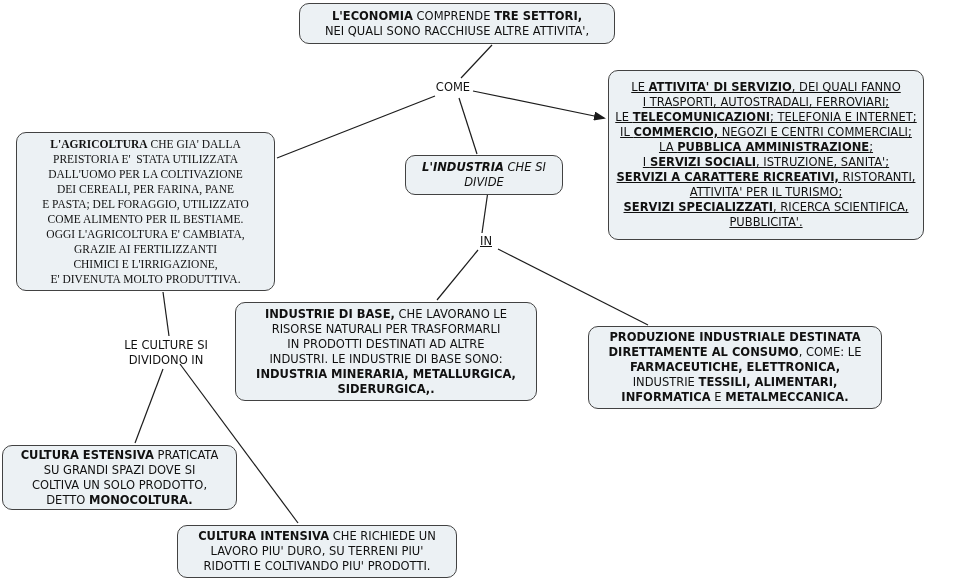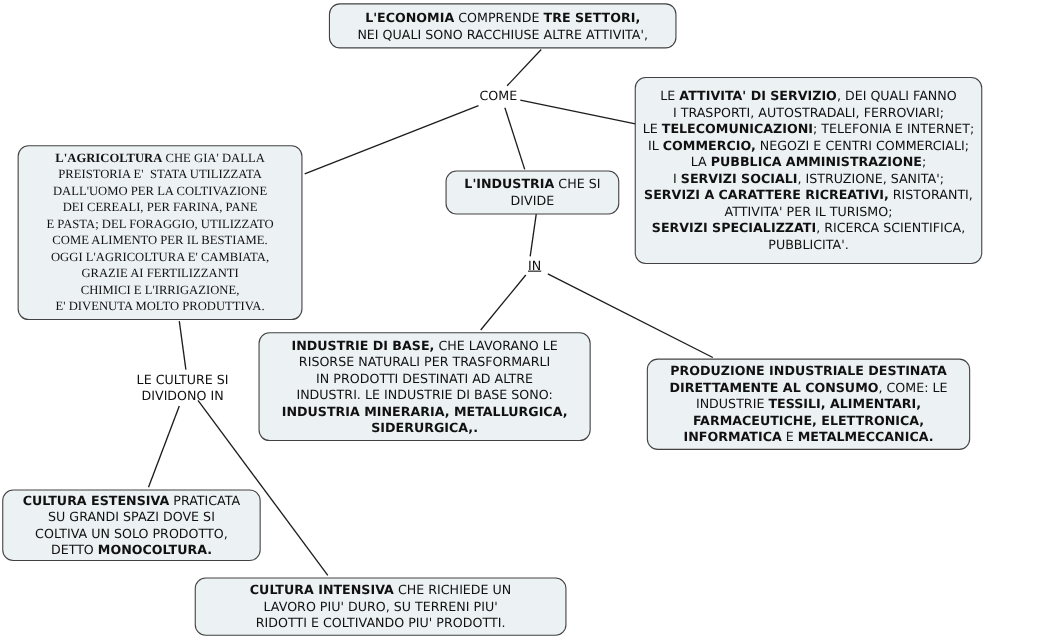--- a/index.html
+++ b/index.html
@@ -39,27 +39,27 @@
   .floating-label {
     position: absolute;
     text-align: center;
     font-size: 11.5px;
     line-height: 14px;
     color: var(--text, #111111);
     white-space: pre;
   }
   
   #node-economia      { left: 299px; top: 3px;   width: 316px; height: 41px; }
-  #node-servizi       { left: 577px; top: 70px;  width: 316px; height: 170px; }
+  #node-servizi       { left: 608px; top: 70px;  width: 316px; height: 170px; text-decoration: underline; }
   #node-agricoltura   { left: 16px;  top: 132px; width: 259px; height: 159px; font-family: Liberation Serif, serif; }
-  #node-industria     { left: 405px; top: 155px; width: 158px; height: 37px; }
+  #node-industria     { left: 405px; top: 155px; width: 158px; height: 37px; font-style: italic; }
   #node-industrie_base{ left: 235px; top: 302px; width: 302px; height: 99px; }
   #node-produzione    { left: 588px; top: 326px; width: 294px; height: 83px; }
   #node-estensiva     { left: 2px;   top: 445px; width: 235px; height: 65px; }
-  #node-intensiva     { left: 177px; top: 525px; width: 338px; height: 53px; }
+  #node-intensiva     { left: 177px; top: 525px; width: 280px; height: 53px; }
   #label-come    { left: 430px; top: 80px;  width: 46px;  }
   #label-in      { left: 472px; top: 234px; width: 28px; text-decoration: underline;  }
   #label-culture { left: 116px; top: 338px; width: 100px; line-height: 15px; }
 </style>
 </head>
 <body>
 
 <div class="canvas">
 
   <svg id="edges" xmlns="http://www.w3.org/2000/svg">
@@ -121,22 +121,22 @@
       <div class="line"><span>RISORSE NATURALI PER TRASFORMARLI</span></div>
       <div class="line"><span>IN PRODOTTI DESTINATI AD ALTRE</span></div>
       <div class="line"><span>INDUSTRI. LE INDUSTRIE DI BASE SONO:</span></div>
       <div class="line"><span class="b">INDUSTRIA MINERARIA, METALLURGICA,</span></div>
       <div class="line"><span class="b">SIDERURGICA,.</span></div>
     </div>
 
   <div class="node" id="node-produzione">
       <div class="line"><span class="b">PRODUZIONE INDUSTRIALE DESTINATA</span></div>
       <div class="line"><span class="b">DIRETTAMENTE AL CONSUMO</span><span>, COME: LE</span></div>
+      <div class="line"><span class="b">FARMACEUTICHE, ELETTRONICA,</span></div>
       <div class="line"><span>INDUSTRIE </span><span class="b">TESSILI, ALIMENTARI,</span></div>
-      <div class="line"><span class="b">FARMACEUTICHE, ELETTRONICA,</span></div>
       <div class="line"><span class="b">INFORMATICA</span><span> E </span><span class="b">METALMECCANICA.</span></div>
     </div>
 
   <div class="node" id="node-estensiva">
       <div class="line"><span class="b">CULTURA ESTENSIVA</span><span> PRATICATA</span></div>
       <div class="line"><span>SU GRANDI SPAZI DOVE SI</span></div>
       <div class="line"><span>COLTIVA UN SOLO PRODOTTO,</span></div>
       <div class="line"><span>DETTO </span><span class="b">MONOCOLTURA.</span></div>
     </div>
 

